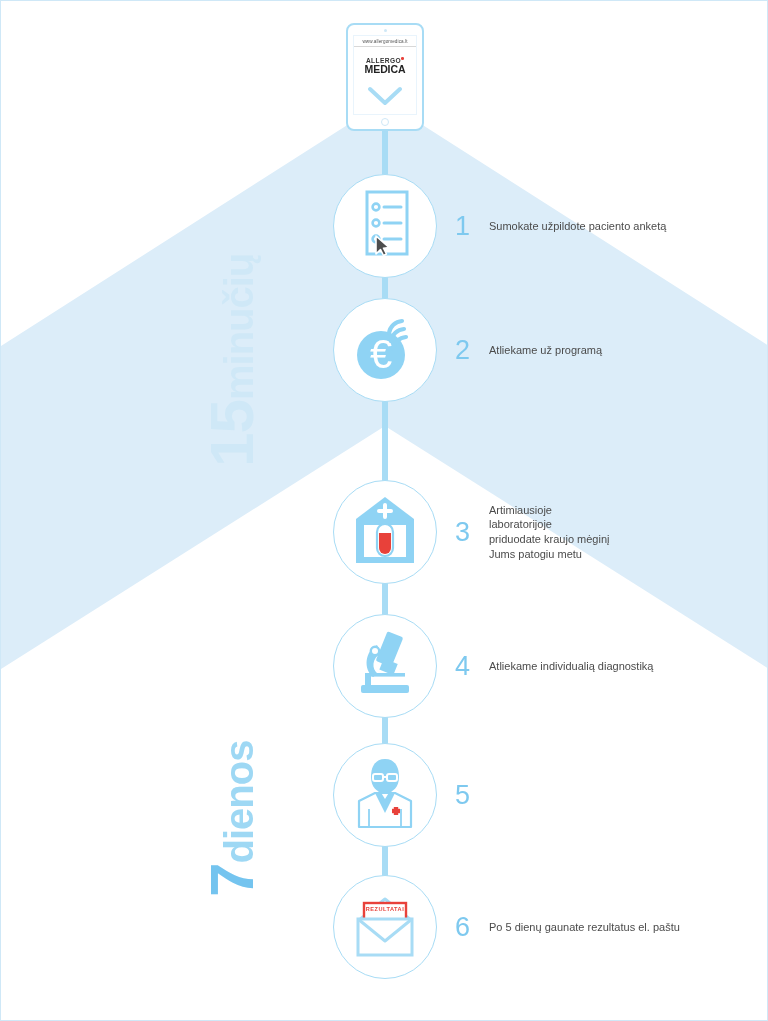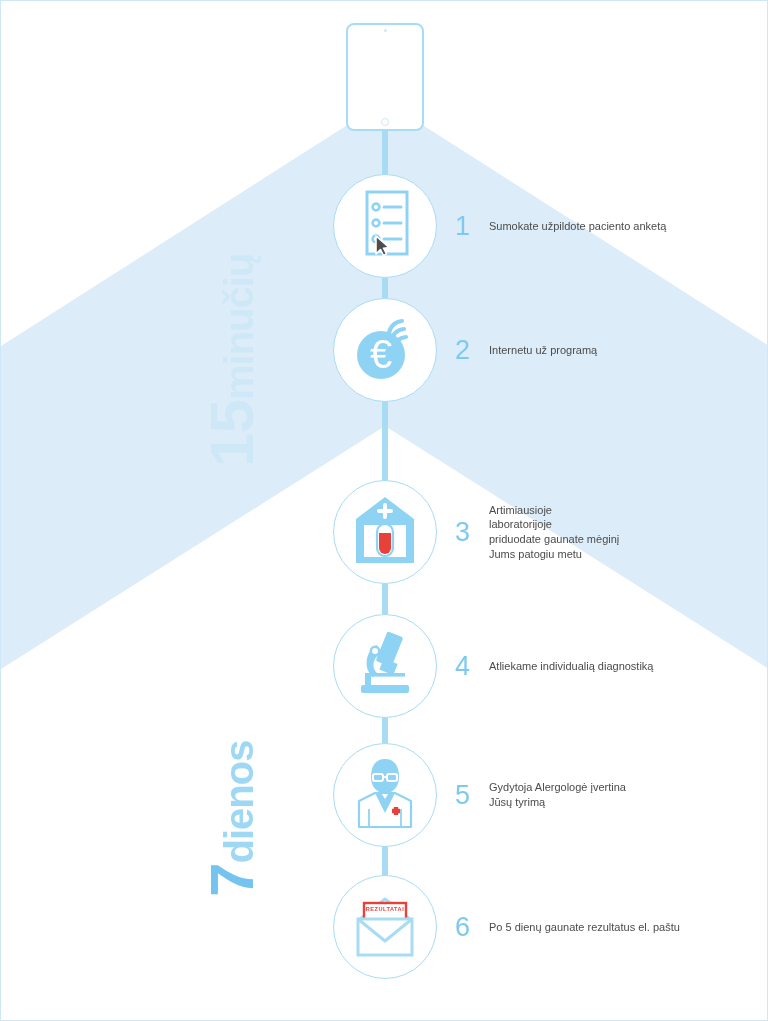--- a/index.html
+++ b/index.html
@@ -169,20 +169,34 @@
 
   <div class="connector" style="top:130px;height:48px"></div>
   <div class="connector" style="top:275px;height:28px"></div>
   <div class="connector" style="top:399px;height:86px"></div>
   <div class="connector" style="top:581px;height:38px"></div>
   <div class="connector" style="top:715px;height:33px"></div>
   <div class="connector" style="top:844px;height:36px"></div>
 
   <div id="tablet">
     <div id="tablet-cam"></div>
+    <div id="tablet-screen">
+      <div id="tablet-url">www.allergomedica.lt</div>
+      <div id="tablet-logo">
+        <div id="logo-top">
+          <span>ALLERGO</span><span id="logo-dot"></span>
+        </div>
+        <div id="logo-bottom">MEDICA</div>
+      </div>
+      <div id="tablet-chevron">
+        <svg width="34" height="20" viewBox="0 0 34 20">
+          <polyline points="2,3 17,17 32,3" fill="none" stroke="#a8dcf5" stroke-width="4" stroke-linecap="round" stroke-linejoin="round"></polyline>
+        </svg>
+      </div>
+    </div>
     <div id="tablet-home"></div>
   </div>
 
   <div class="step" id="step-1">
     <div class="step-circle">
       <span>
         <svg width="56" height="68" viewBox="0 0 56 68">
           <rect x="10" y="2" width="40" height="62" fill="#fff" stroke="#8fd3f4" stroke-width="3"></rect>
           <circle cx="19" cy="17" r="3.4" fill="none" stroke="#8fd3f4" stroke-width="2.6"></circle>
           <line x1="27" y1="17" x2="44" y2="17" stroke="#8fd3f4" stroke-width="3" stroke-linecap="round"></line>
@@ -204,42 +218,42 @@
         <svg width="76" height="76" viewBox="0 0 76 76">
           <circle cx="34" cy="45" r="24" fill="#8fd3f4"></circle>
           <text x="34" y="58" text-anchor="middle" font-family="Liberation Sans, sans-serif" font-size="40" fill="#ffffff">€</text>
           <path d="M42 23 A14 14 0 0 1 55 11" fill="none" stroke="#8fd3f4" stroke-width="4.2" stroke-linecap="round"></path>
           <path d="M44 31 A14 14 0 0 1 57 19" fill="none" stroke="#8fd3f4" stroke-width="4.2" stroke-linecap="round"></path>
           <path d="M46 39 A14 14 0 0 1 59 27" fill="none" stroke="#8fd3f4" stroke-width="4.2" stroke-linecap="round"></path>
         </svg>
       </span>
     </div>
     <div class="step-num">2</div>
-    <div class="step-text">Internetu už programą</div>
+    <div class="step-text">Atliekame už programą</div>
   </div>
 
   <div class="step" id="step-3">
     <div class="step-circle">
       <span>
         <svg width="66" height="70" viewBox="0 0 66 70">
           <path d="M33 2 L62 24 L62 68 L4 68 L4 24 Z" fill="#8fd3f4"></path>
           <path d="M25 30 L25 12" stroke="#8fd3f4" stroke-width="0"></path>
           <path d="M14 15 L14 18" stroke="none"></path>
           <rect x="12" y="30" width="42" height="32" fill="#ffffff"></rect>
           <line x1="33" y1="10" x2="33" y2="22" stroke="#ffffff" stroke-width="4" stroke-linecap="round"></line>
           <line x1="27" y1="16" x2="39" y2="16" stroke="#ffffff" stroke-width="4" stroke-linecap="round"></line>
           <rect x="25" y="29" width="16" height="32" rx="8" fill="#ffffff" stroke="#8fd3f4" stroke-width="2.2"></rect>
           <path d="M27 38 L39 38 L39 53 A6 6 0 0 1 27 53 Z" fill="#e8413a"></path>
         </svg>
       </span>
     </div>
     <div class="step-num">3</div>
     <div class="step-text">Artimiausioje
 laboratorijoje
-priduodate gaunate mėginį
+priduodate kraujo mėginį
 Jums patogiu metu</div>
   </div>
 
   <div class="step" id="step-4">
     <div class="step-circle">
       <span>
         <svg width="68" height="66" viewBox="0 0 68 66">
           <rect x="30" y="2" width="17" height="32" rx="2" fill="#8fd3f4" transform="rotate(22 38 18)"></rect>
           <rect x="30" y="30" width="15" height="12" fill="#8fd3f4" transform="rotate(22 38 36)"></rect>
           <path d="M22 46 C12 38 14 20 26 14 L30 22 C21 27 20 38 27 43 Z" fill="#8fd3f4"></path>
@@ -265,22 +279,20 @@
           <path d="M28 36 L12 44 L12 70 L64 70 L64 44 L48 36 Z" fill="#ffffff" stroke="#8fd3f4" stroke-width="2.2" stroke-linejoin="round"></path>
           <path d="M28 36 L38 56 L48 36 L43 34 L38 42 L33 34 Z" fill="#8fd3f4"></path>
           <line x1="22" y1="52" x2="22" y2="70" stroke="#8fd3f4" stroke-width="1.8"></line>
           <line x1="54" y1="52" x2="54" y2="70" stroke="#8fd3f4" stroke-width="1.8"></line>
           <line x1="45" y1="54" x2="53" y2="54" stroke="#e8413a" stroke-width="4.4" stroke-linecap="butt"></line>
           <line x1="49" y1="50" x2="49" y2="58" stroke="#e8413a" stroke-width="4.4" stroke-linecap="butt"></line>
         </svg>
       </span>
     </div>
     <div class="step-num">5</div>
-    <div class="step-text">Gydytoja Alergologė įvertina
-Jūsų tyrimą</div>
   </div>
 
   <div class="step" id="step-6">
     <div class="step-circle">
       <span style="position:relative;display:block;width:74px;height:64px">
         <svg width="74" height="64" viewBox="0 0 74 64" style="position:absolute;left:0;top:0">
           <polyline points="10,26 37,4 64,26" fill="none" stroke="#a8dcf5" stroke-width="3" stroke-linejoin="round"></polyline>
           <rect x="16" y="8" width="42" height="18" fill="#ffffff" stroke="#e8413a" stroke-width="2.4"></rect>
           <rect x="10" y="24" width="54" height="36" fill="#ffffff" stroke="#a8dcf5" stroke-width="3"></rect>
           <polyline points="10,24 37,46 64,24" fill="none" stroke="#a8dcf5" stroke-width="3" stroke-linejoin="round"></polyline>

